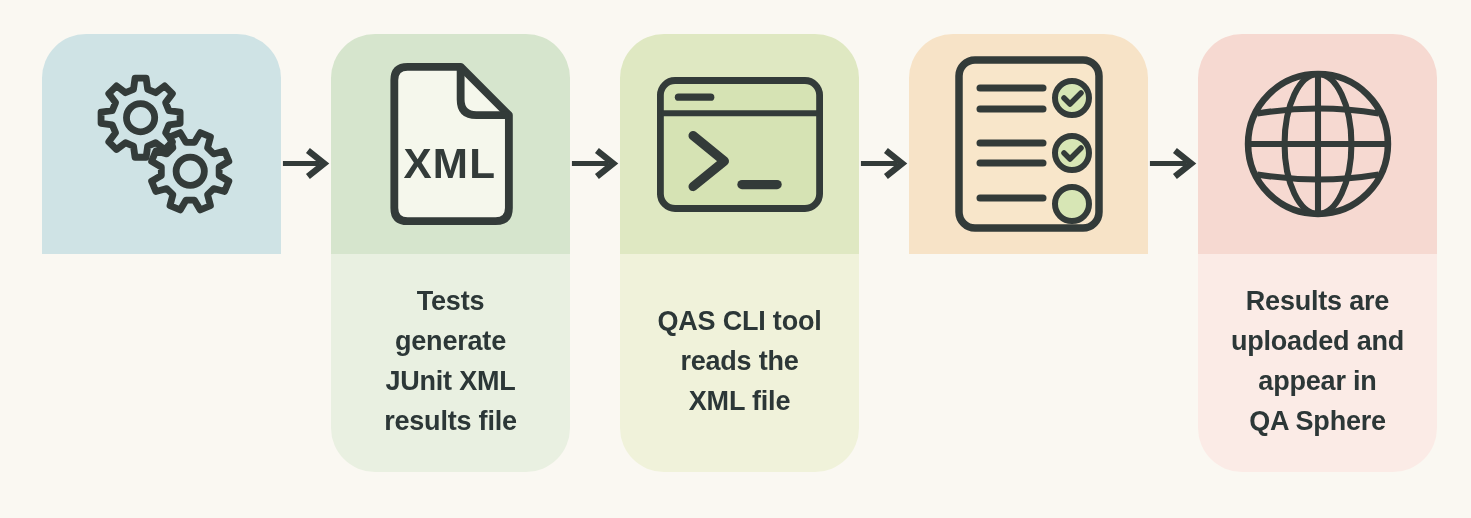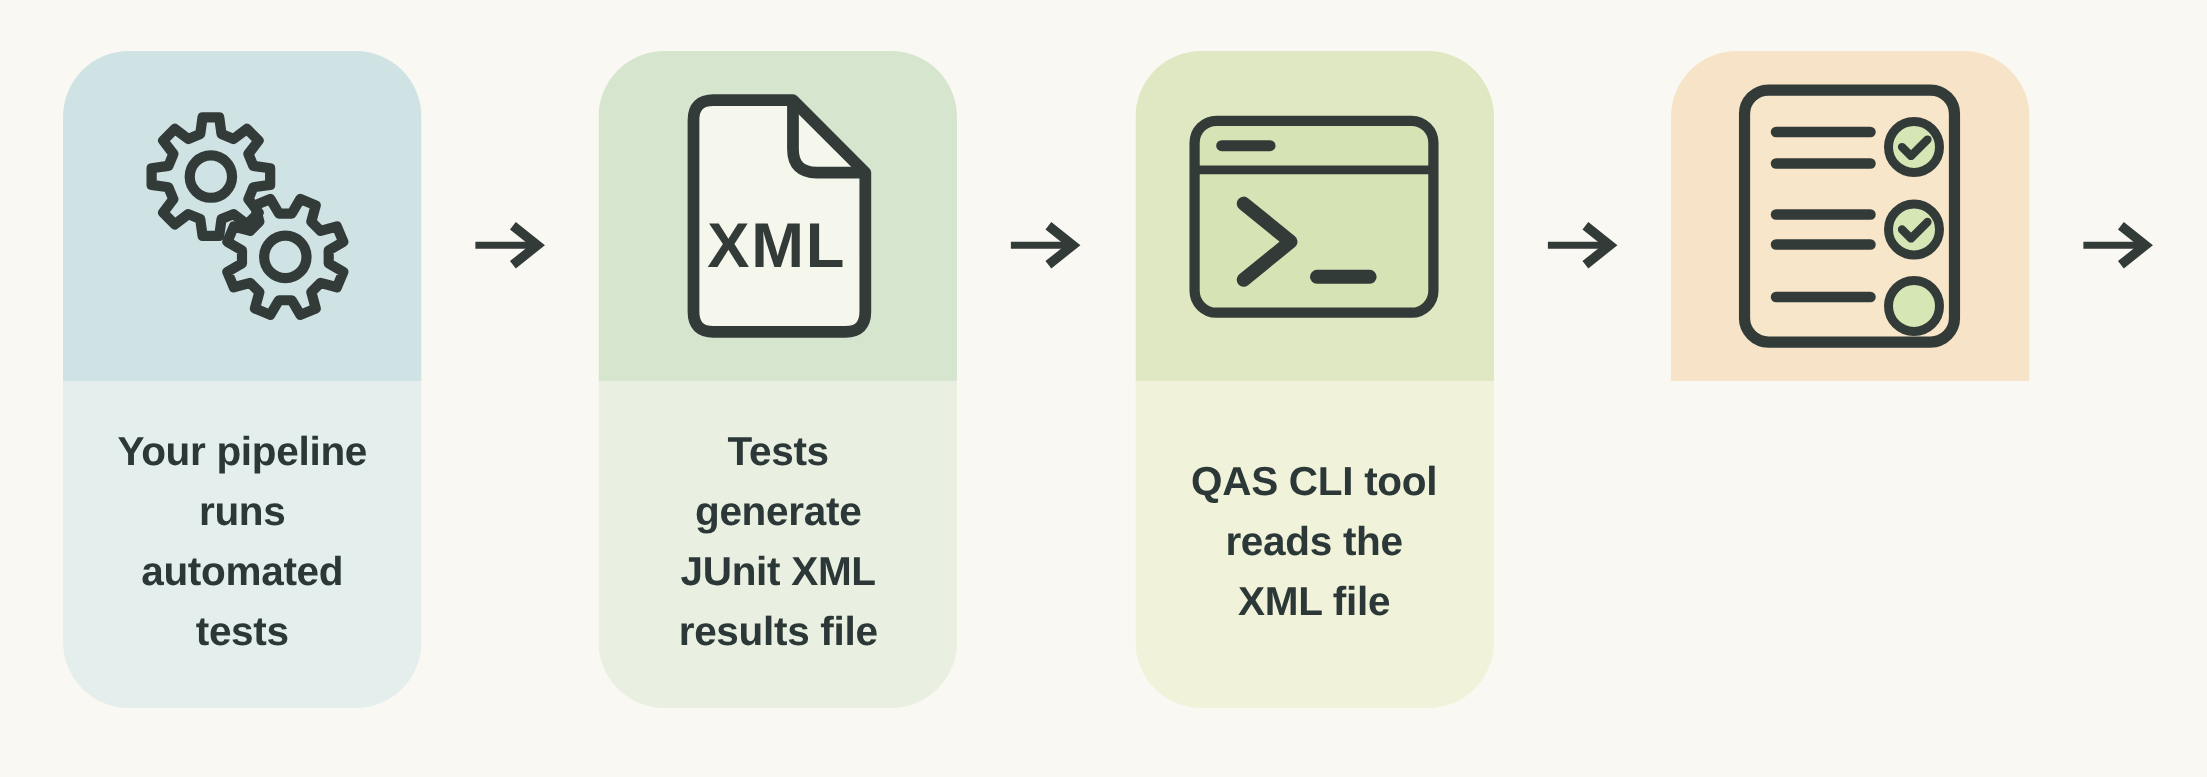--- a/index.html
+++ b/index.html
@@ -61,26 +61,20 @@
 <div class="flow" style="color: rgb(51, 59, 57);">
 
   <div class="card" style="--top: #cfe3e5; --bottom: #e4efed;">
     <div class="card-top">
       <svg viewBox="0 0 150 150" width="146" height="146">
         <path class="stroke" stroke-width="7" stroke-linejoin="round" d="M82.1,40.7L93.6,42.3L93.6,53.7L82.1,55.3L78.7,63.5L85.7,72.7L77.7,80.7L68.5,73.7L60.3,77.1L58.7,88.6L47.3,88.6L45.7,77.1L37.5,73.7L28.3,80.7L20.3,72.7L27.3,63.5L23.9,55.3L12.4,53.7L12.4,42.3L23.9,40.7L27.3,32.5L20.3,23.3L28.3,15.3L37.5,22.3L45.7,18.9L47.3,7.4L58.7,7.4L60.3,18.9L68.5,22.3L77.7,15.3L85.7,23.3L78.7,32.5Z"></path>
         <circle cx="53" cy="48" r="14.5" class="stroke" stroke-width="7"></circle>
         <path class="stroke" stroke-width="7" stroke-linejoin="round" d="M133.7,107.4L143.7,113.3L139.3,123.8L128.1,120.8L121.8,127.1L124.8,138.3L114.3,142.7L108.4,132.7L99.6,132.7L93.7,142.7L83.2,138.3L86.2,127.1L79.9,120.8L68.7,123.8L64.3,113.3L74.3,107.4L74.3,98.6L64.3,92.7L68.7,82.2L79.9,85.2L86.2,78.9L83.2,67.7L93.7,63.3L99.6,73.3L108.4,73.3L114.3,63.3L124.8,67.7L121.8,78.9L128.1,85.2L139.3,82.2L143.7,92.7L133.7,98.6Z"></path>
         <circle cx="104" cy="103" r="14.5" class="stroke" stroke-width="7"></circle>
       </svg>
-    </div>
-    <div class="card-bottom">
-      <div class="step-label">Your pipeline
-runs
-automated
-tests</div>
     </div>
   </div>
 
   <div class="arrow-gap">
     <svg viewBox="0 0 52 36" width="50" height="35">
       <line x1="2" y1="18" x2="40" y2="18" class="stroke" stroke-width="5"></line>
       <polyline points="28,4.5 45,18 28,31.5" class="stroke" stroke-width="6.5" stroke-linejoin="miter"></polyline>
     </svg>
   </div>
 
@@ -149,14 +143,32 @@
     </div>
   </div>
 
   <div class="arrow-gap">
     <svg viewBox="0 0 52 36" width="50" height="35">
       <line x1="2" y1="18" x2="40" y2="18" class="stroke" stroke-width="5"></line>
       <polyline points="28,4.5 45,18 28,31.5" class="stroke" stroke-width="6.5" stroke-linejoin="miter"></polyline>
     </svg>
   </div>
 
+  <div class="card" style="--top: #f6d9d1; --bottom: #fbebe6;">
+    <div class="card-top">
+      <svg viewBox="0 0 150 150" width="152" height="152">
+        <circle cx="75" cy="75" r="69" class="stroke" stroke-width="6.5"></circle>
+        <line x1="75" y1="6" x2="75" y2="144" class="stroke" stroke-width="6"></line>
+        <ellipse cx="75" cy="75" rx="33" ry="69" class="stroke" stroke-width="6"></ellipse>
+        <path d="M15 45 Q75 35 135 45" class="stroke" stroke-width="6"></path>
+        <line x1="6" y1="75" x2="144" y2="75" class="stroke" stroke-width="6"></line>
+        <path d="M15 105 Q75 115 135 105" class="stroke" stroke-width="6"></path>
+      </svg>
+    </div>
+    <div class="card-bottom">
+      <div class="step-label">Results are
+uploaded and
+appear in
+QA Sphere</div>
+    </div>
+  </div>
 
 </div>
 
 </body></html>

